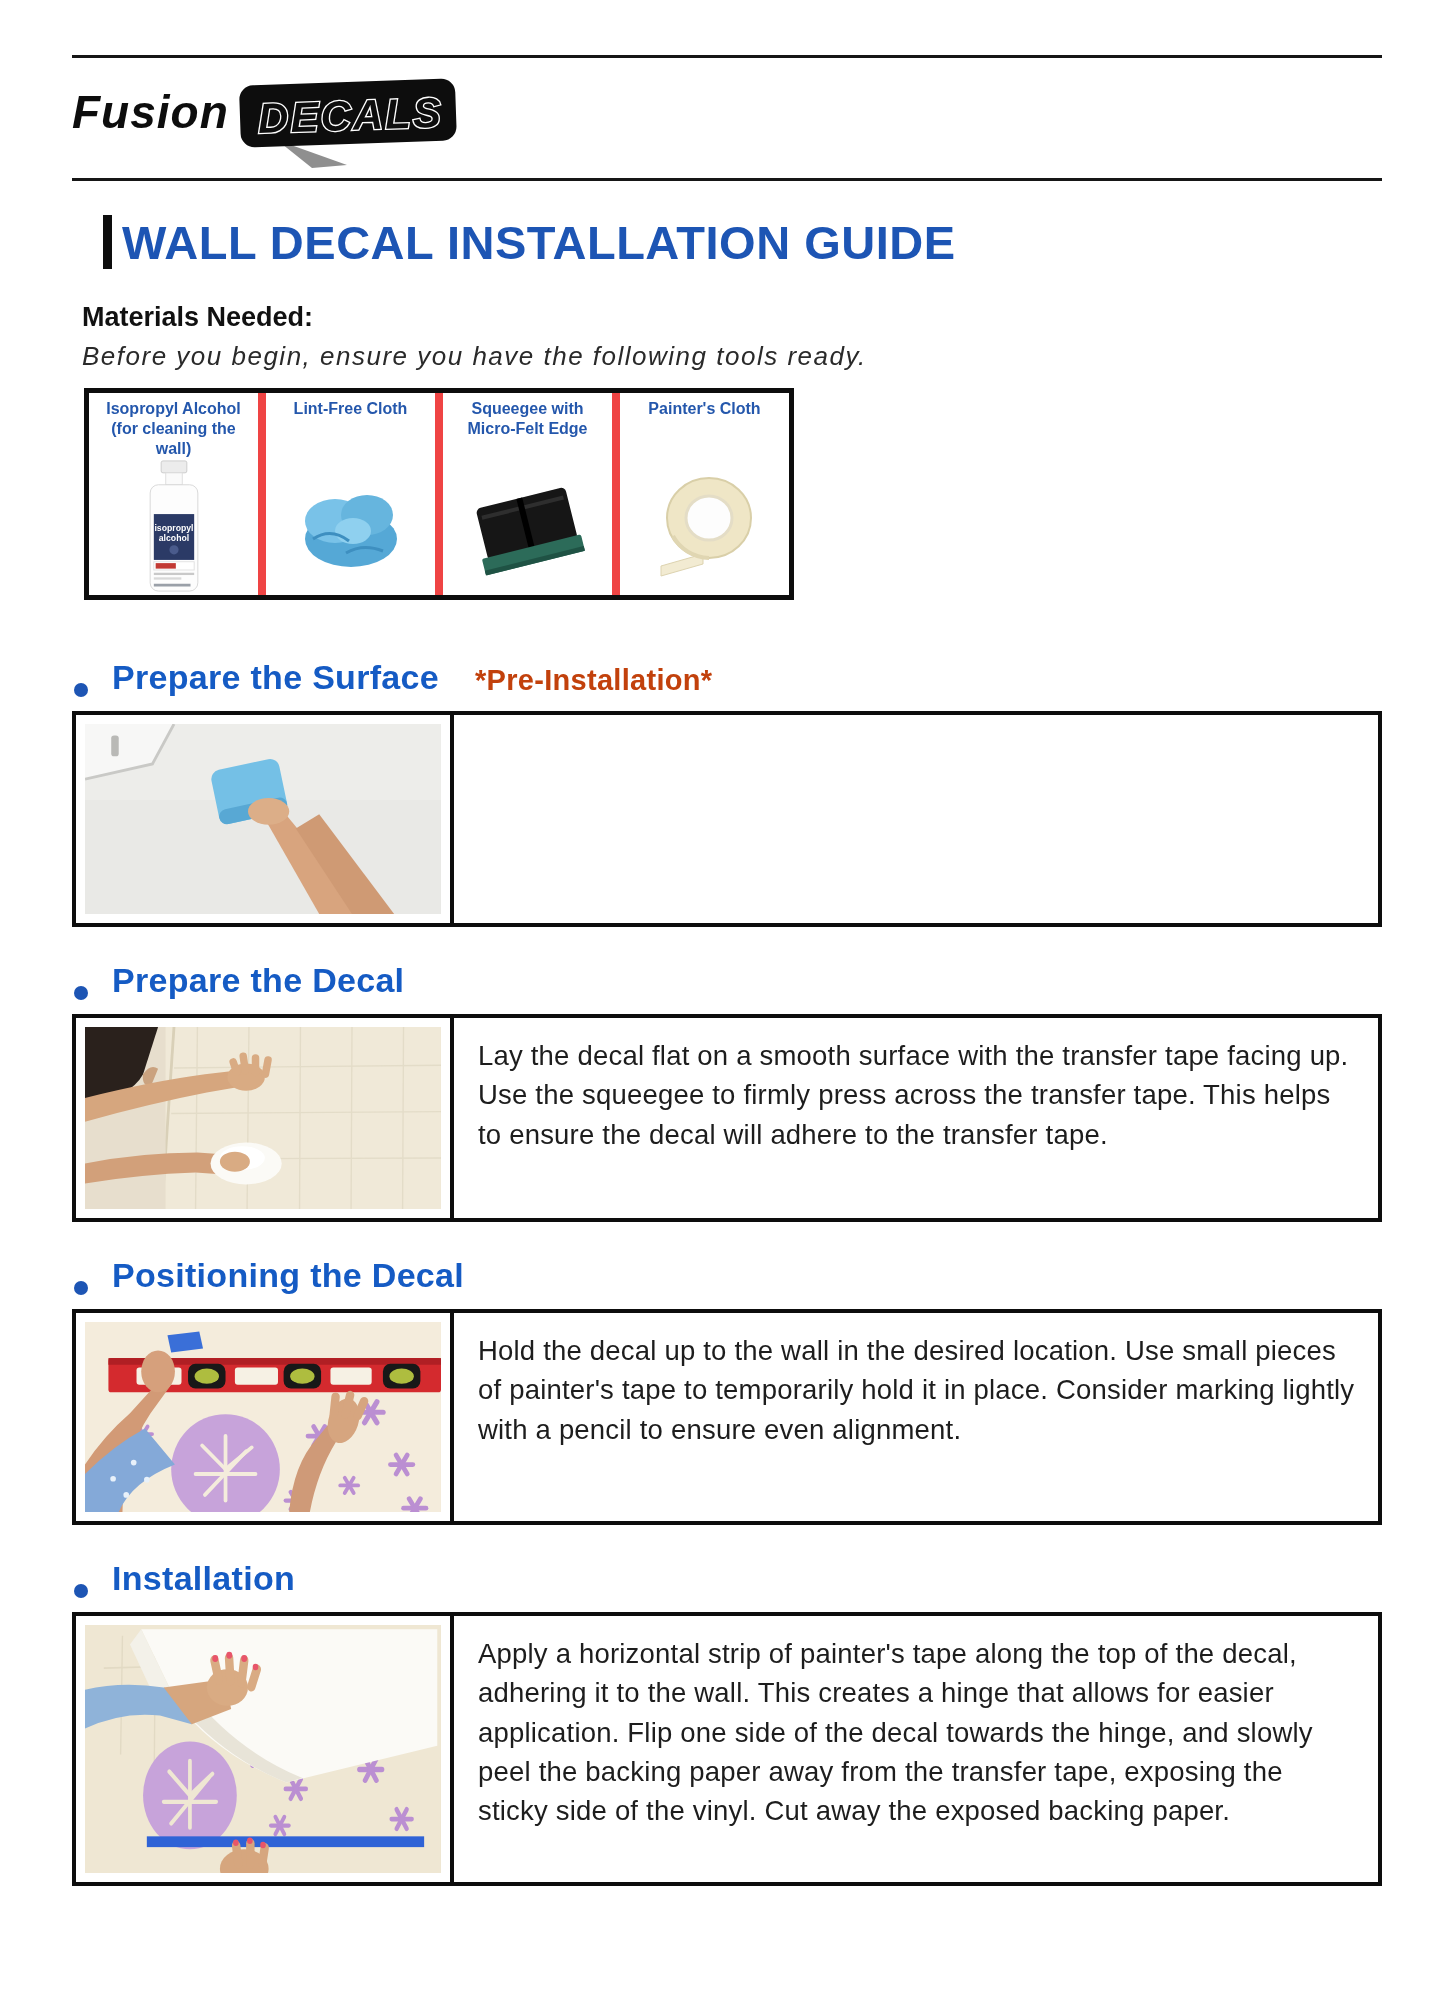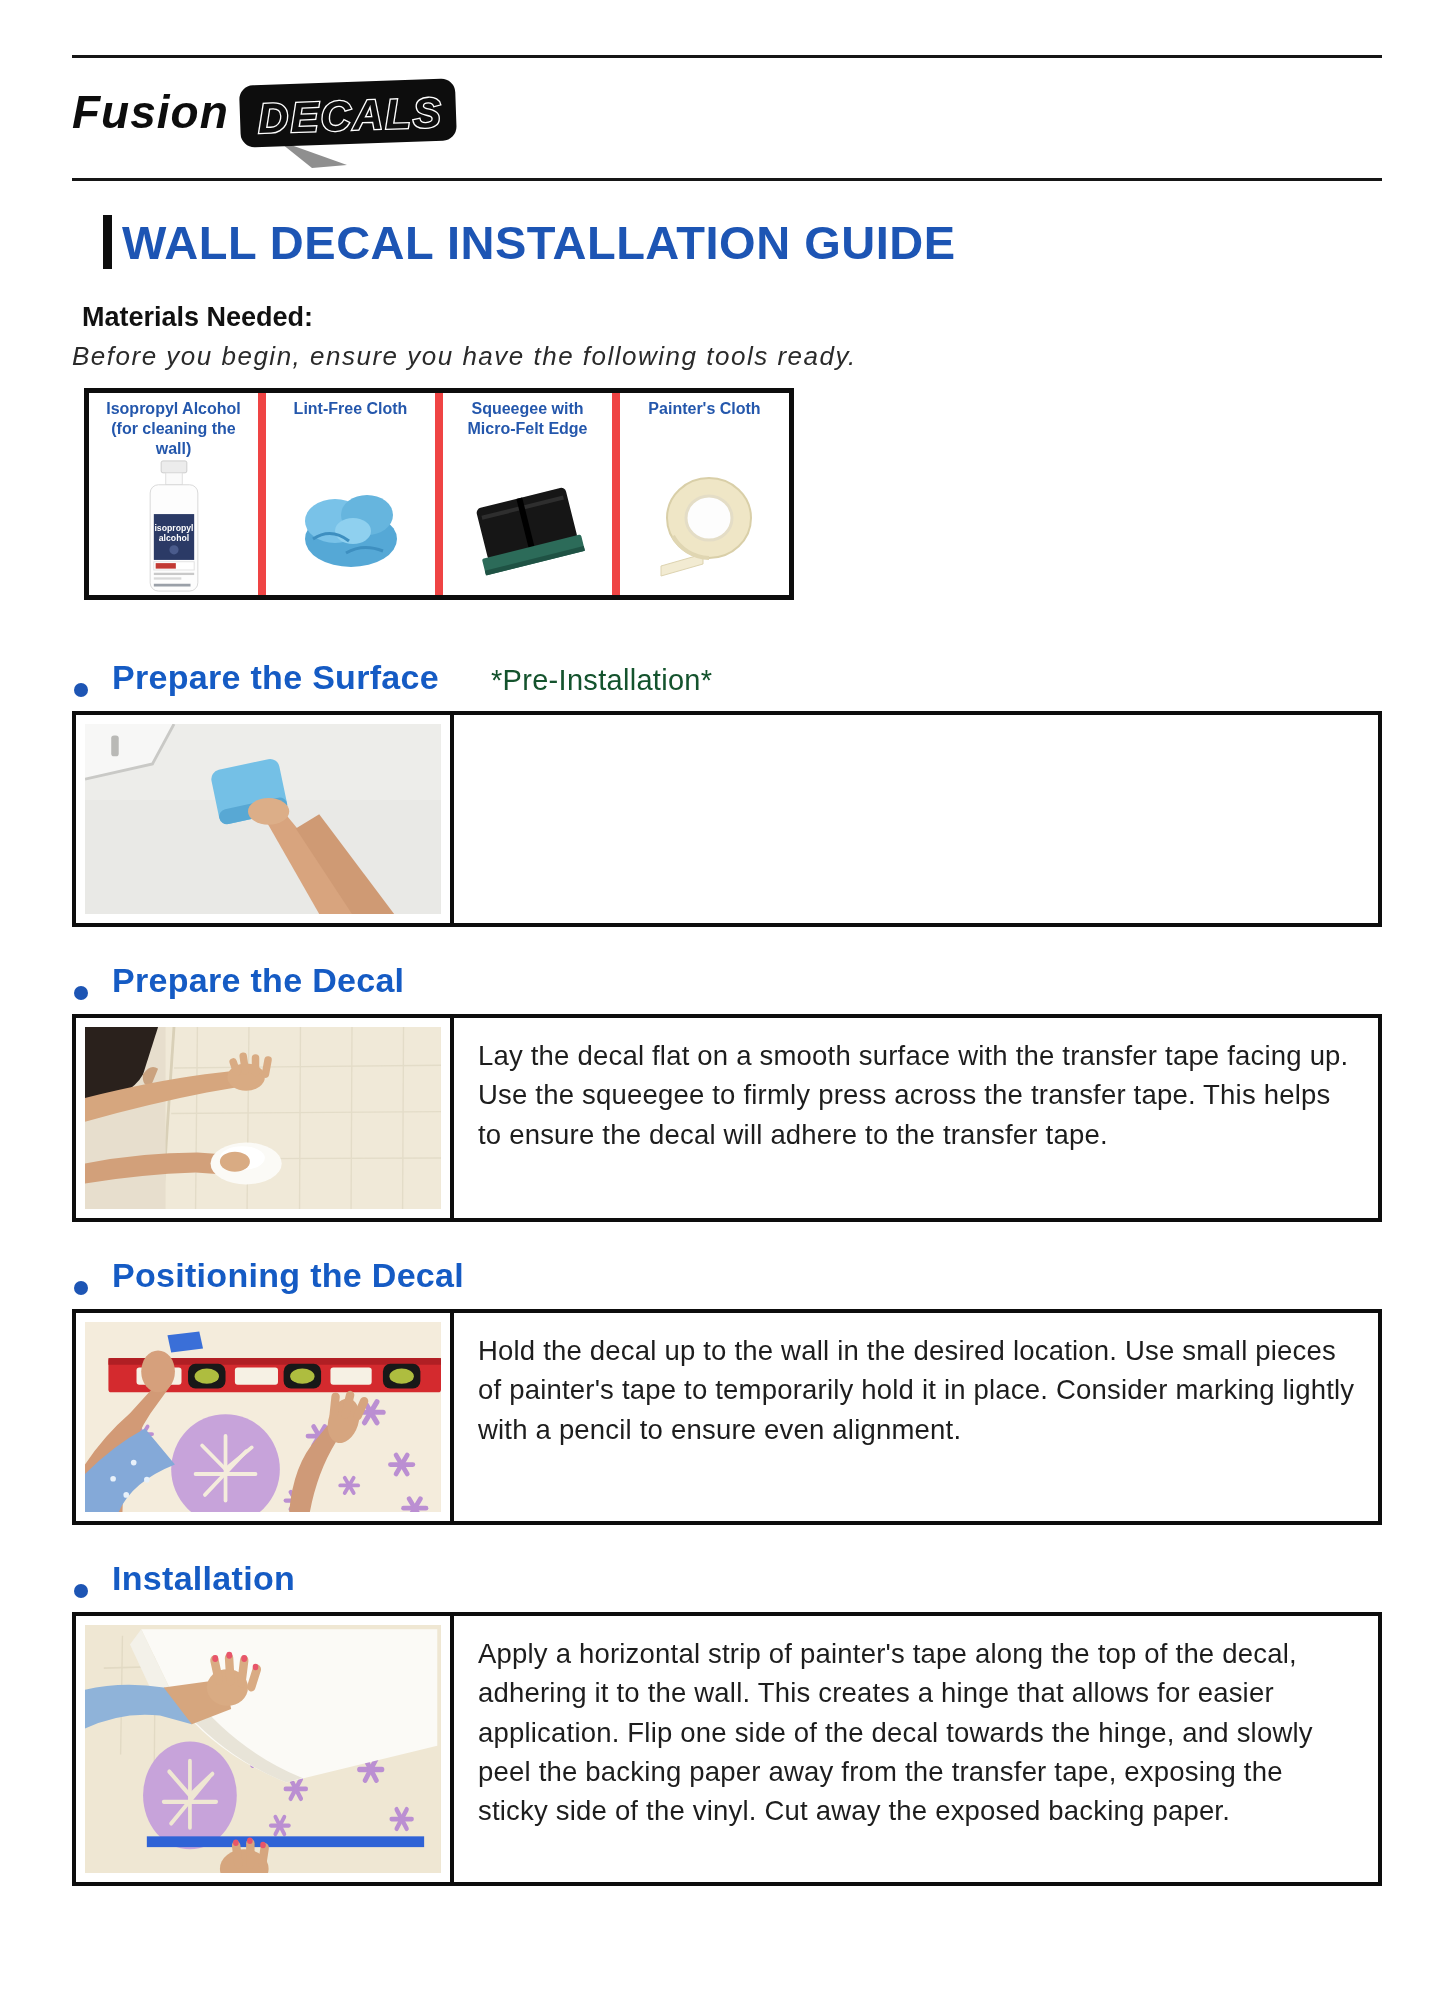--- a/index.html
+++ b/index.html
@@ -15,36 +15,36 @@
   
   .logo-row { margin-top:12px; height:100px; position:relative; width:420px; }
 
   
   .title-row { margin-top:34px; display:flex; align-items:flex-start;padding-left:31px; }
   .title-bar { width:9px; height:54px; background:#0d0d0d; margin-right:10px; }
   .doc-title { font-size:47px; font-weight:bold; color:#1d55b4; letter-spacing:0.5px; }
 
   
   .materials-heading { margin-top:32px; margin-left:10px; font-size:27px; font-weight:bold; color:#111; }
-  .materials-sub { margin-top:8px; margin-left:0; font-size:26px; font-style:italic; color:#2a2a2a; letter-spacing:1.5px; }
+  .materials-sub { margin-top:8px; margin-left:10px; font-size:26px; font-style:italic; color:#2a2a2a; letter-spacing:1.5px; }
 
   .materials-table { margin-top:16px; margin-left:12px; width:710px; height:212px;
       border:5px solid #0d0d0d; display:flex; background:#fff; }
   .materials-cell { flex:1; border-right:8px solid #ef4444; display:flex; flex-direction:column; align-items:center; padding:6px 6px 4px; }
   .materials-cell:last-child { border-right:none; }
   .materials-label { font-size:16px; line-height:1.25; font-weight:bold; color:#2457ac; text-align:center; min-height:58px; }
   .materials-img { flex:1; display:flex; align-items:center; justify-content:center; }
 
   
   .section-heading { display:flex; align-items:flex-end; margin-left:2px; }
   .sh-1 { margin-top:58px; }
   .sh-n { margin-top:34px; }
   .bullet { width:14px; height:14px; border-radius:50%; background:#1d55b4; margin-right:24px; flex:0 0 auto; }
   .section-title { font-size:34px; font-weight:bold; color:#155bc4; letter-spacing:0.3px; }
-  .section-note { font-size:29px; font-weight:normal; color:#14532d; margin-left:52px; letter-spacing:0.3px; }
+  .section-note { font-size:29px; font-weight:bold; color:#c2410c; margin-left:36px; letter-spacing:0.3px; }
 
   
   .section-box { margin-top:14px; width:1310px; border:4px solid #0d0d0d; display:flex; background:#fff; }
   .box-photo { width:378px; flex:0 0 378px; border-right:4px solid #0d0d0d; padding:9px; display:flex; }
   .box-photo svg { width:100%; height:100%; display:block; }
   .box-text { flex:1; padding:18px 22px 14px 24px; font-size:27.5px; line-height:1.43; color:#1d1d1d; letter-spacing:0.2px; }
   .h-215 { height:216px; } .h-207 { height:208px; } .h-216 { height:216px; } .h-272 { height:274px; }
 </style>
 </head>
 <body>

